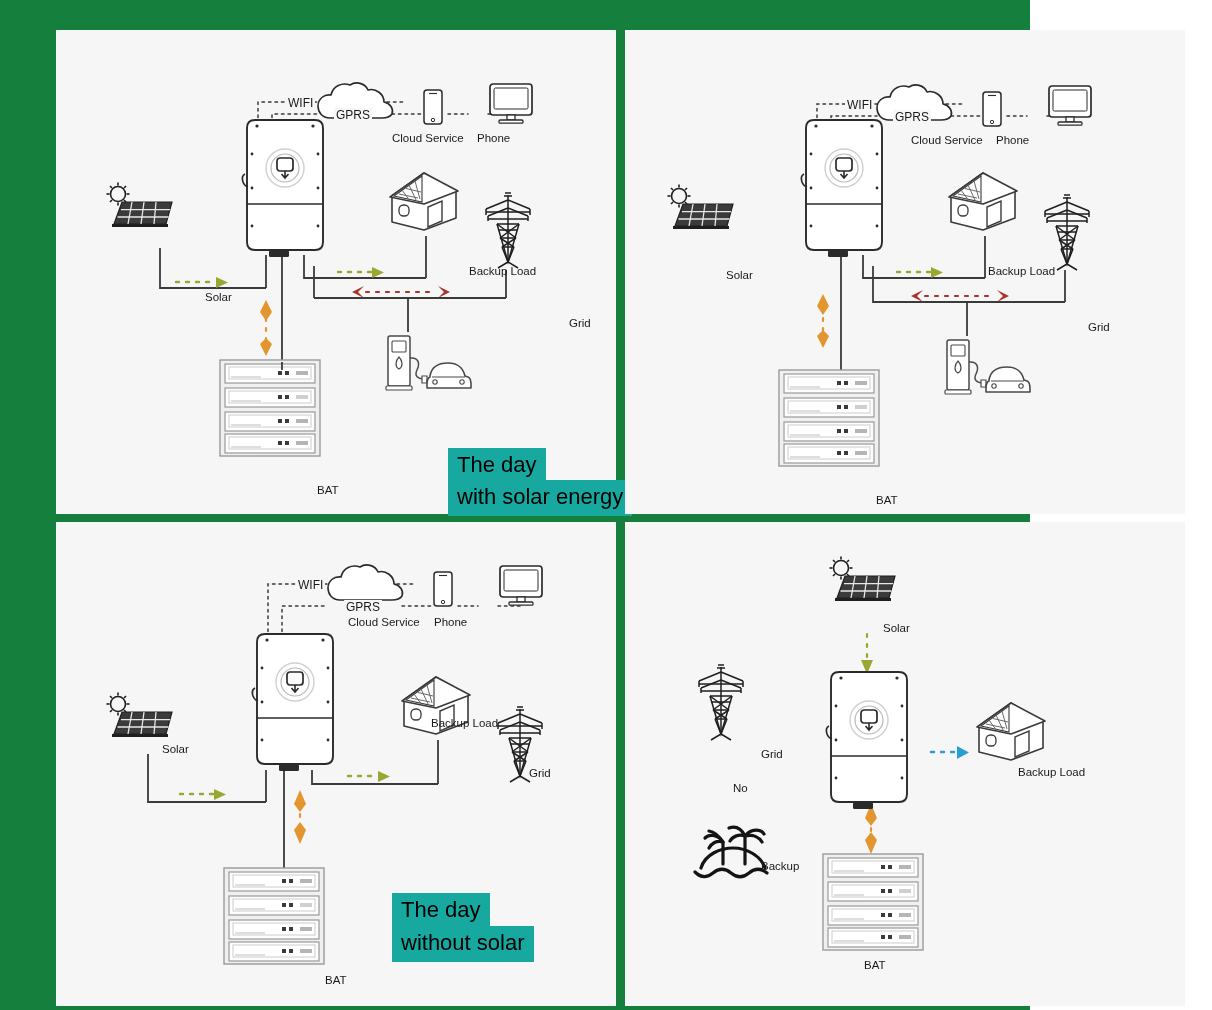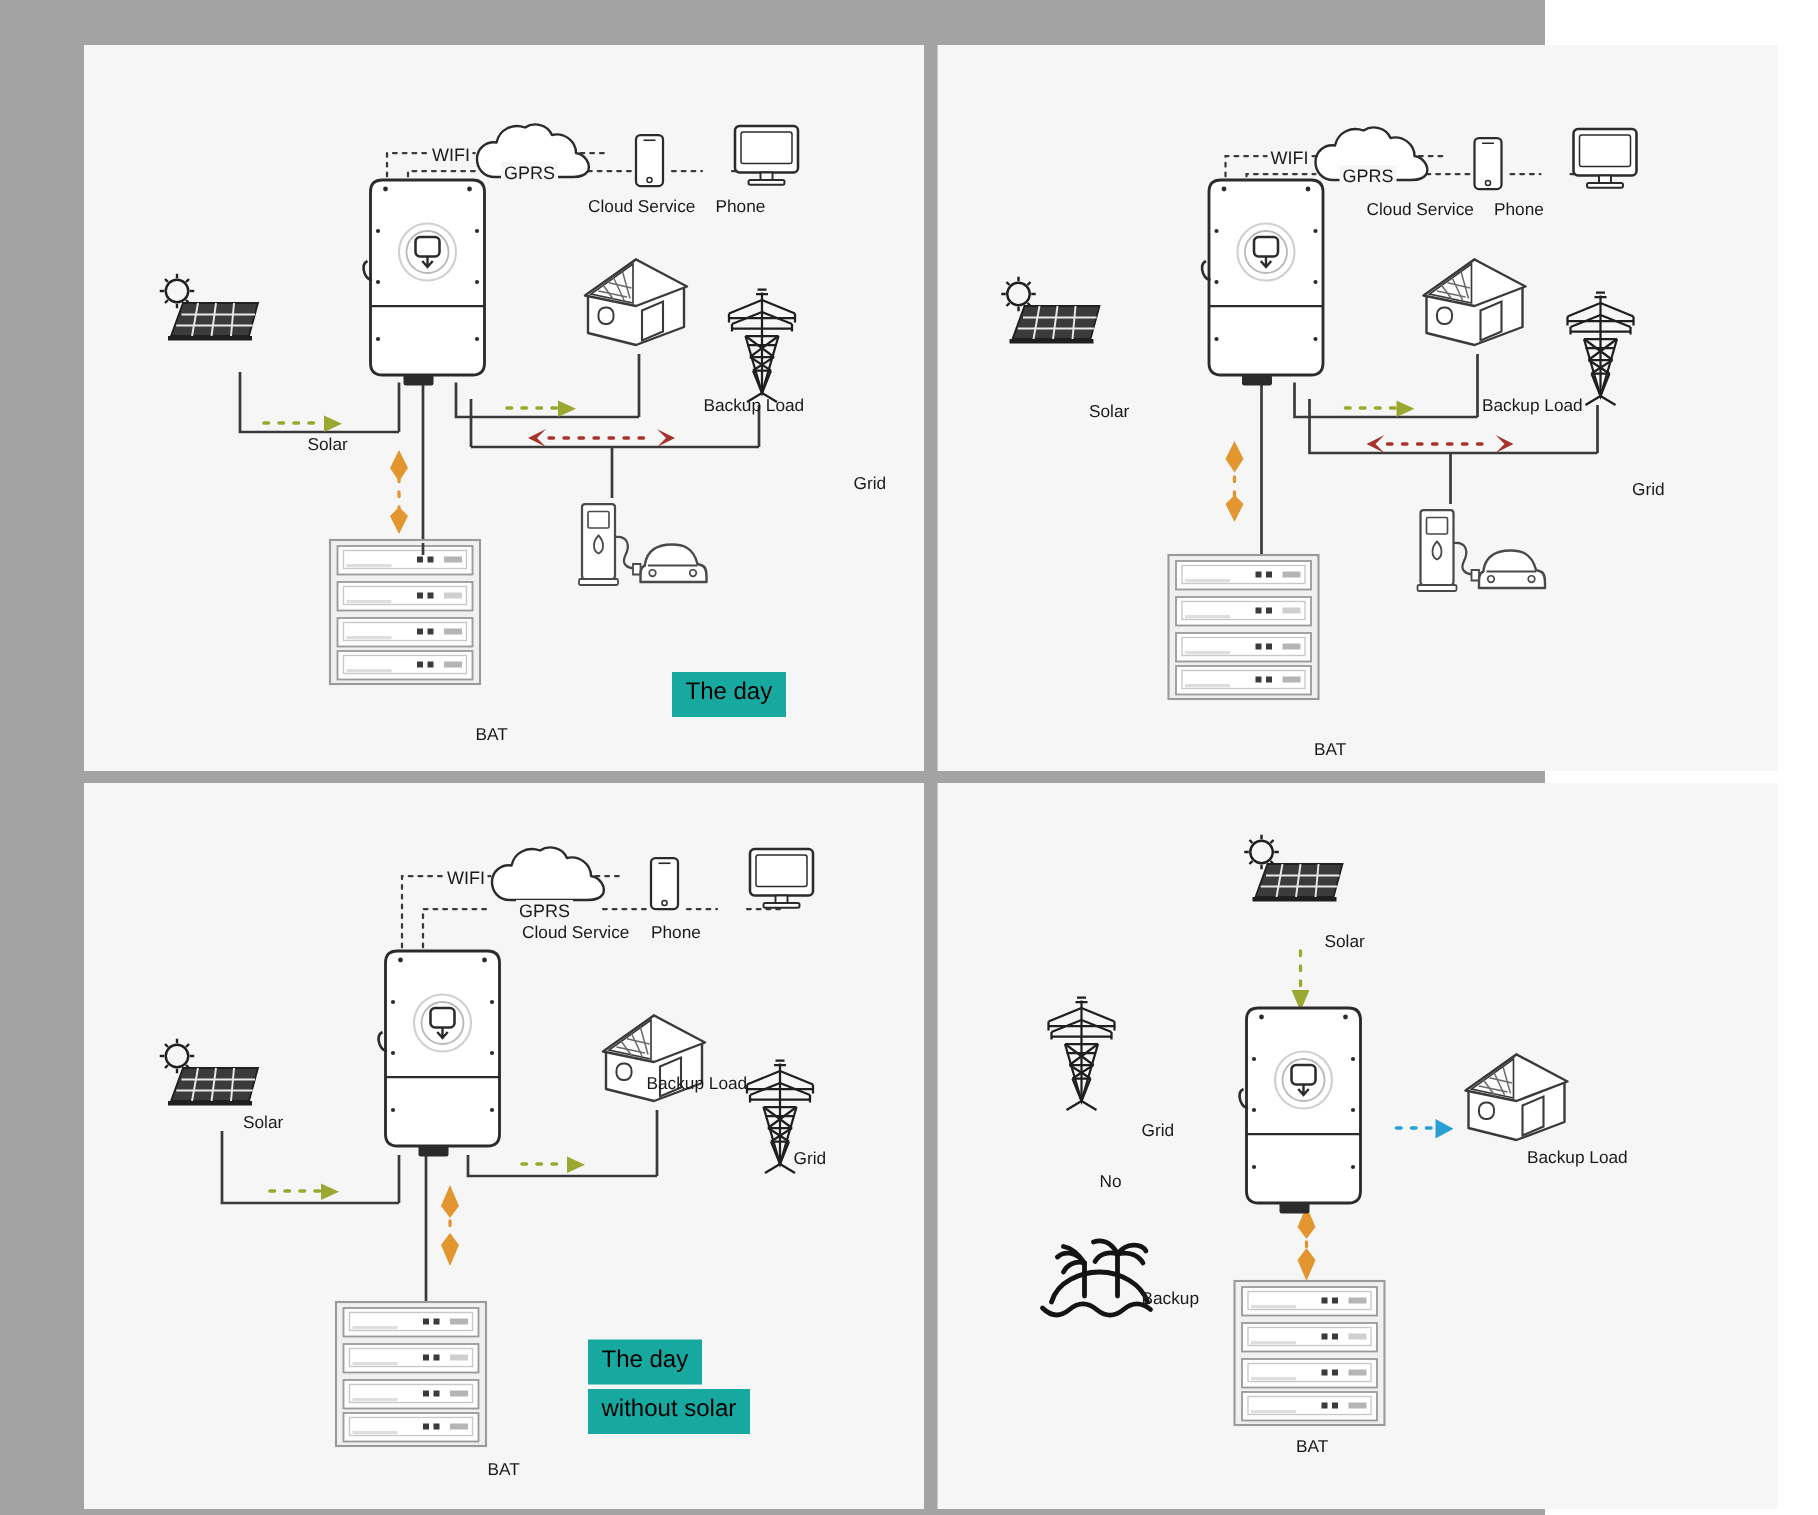--- a/index.html
+++ b/index.html
@@ -1,26 +1,26 @@
 <!DOCTYPE html>
 <html><head>
 <meta charset="utf-8">
 <style>
   html,body{margin:0;padding:0;background:#ffffff;}
   body{width:1212px;height:1010px;font-family:"Liberation Sans",sans-serif;overflow:hidden;}
-  .board{position:relative;width:1030px;height:1010px;background:#a3a3a3;text-decoration:underline;}
+  .board{position:relative;width:1030px;height:1010px;background:#15803d;text-decoration:underline;}
   .panel{position:absolute;background:#f6f6f6;}
   .p-tl{left:56px;top:30px;width:560px;height:484px;}
   .p-tr{left:625px;top:30px;width:560px;height:484px;}
   .p-bl{left:56px;top:522px;width:560px;height:484px;}
   .p-br{left:625px;top:522px;width:560px;height:484px;}
   .svgwrap{position:absolute;left:0;top:0;width:100%;height:100%;}
   svg{display:block;}
   .lbl{position:absolute;font-size:11.5px;color:#1a1a1a;white-space:nowrap;line-height:1;}
-  .tag{position:absolute;background:#17a89f;color:#000000;font-size:16px;line-height:1;
+  .tag{position:absolute;background:#17a89f;color:#000000;font-size:22px;line-height:1;
        padding:6px 9px 8px 9px;white-space:nowrap;font-family:"Liberation Sans",sans-serif;}
   .netlbl{position:absolute;font-size:12px;color:#1a1a1a;background:#f6f6f6;padding:0 2px;white-space:nowrap;}
 </style>
 </head>
 <body>
 
 <div class="board">
 
   <div class="panel p-tl">
     <div class="svgwrap">
@@ -243,20 +243,21 @@
     <span class="netlbl" style="left:230px;top:66px;">WIFI</span>
     <span class="netlbl" style="left:278px;top:78px;">GPRS</span>
     <span class="lbl" style="left:336px;top:103px;">Cloud Service</span>
     <span class="lbl" style="left:421px;top:103px;">Phone</span>
     <span class="lbl" style="left:149px;top:262px;">Solar</span>
     <span class="lbl" style="left:413px;top:236px;">Backup Load</span>
     <span class="lbl" style="left:513px;top:288px;">Grid</span>
     <span class="lbl" style="left:261px;top:455px;">BAT</span>
 
     <div class="tag" style="left:392px;top:418px;">The day</div>
+    <div class="tag" style="left:392px;top:450px;">with solar energy</div>
   </div>
 
   <div class="panel p-tr">
     <div class="svgwrap">
     <svg viewBox="0 0 560 484" width="560" height="484">
       <g stroke="#3a3a3a" stroke-width="1.8" fill="none">
         <path d="M216,225 L216,342"></path>
         <path d="M238,225 L238,248 L360,248"></path>
         <path d="M360,206 L360,248"></path>
         <path d="M248,236 L248,272 L440,272"></path>

